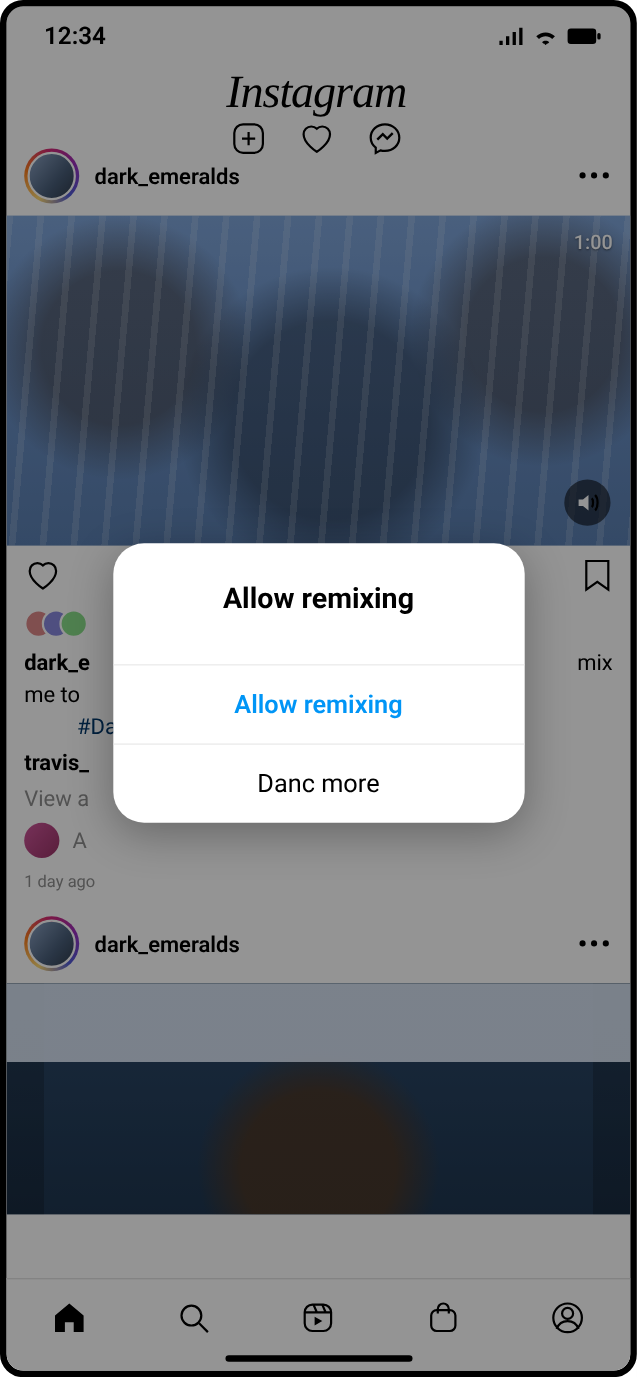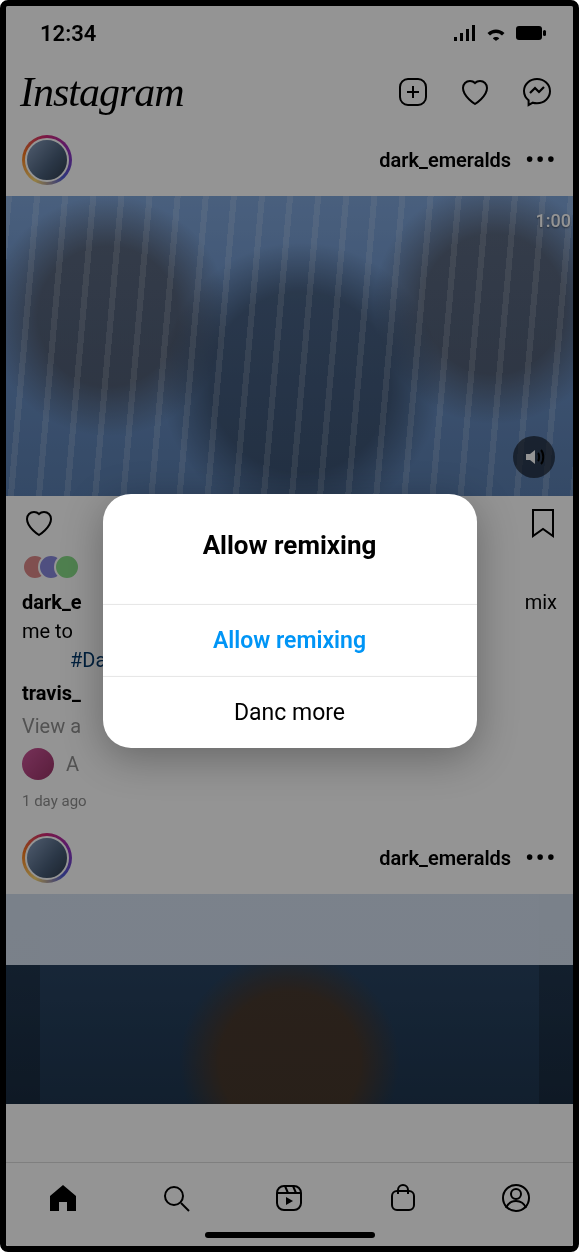--- a/index.html
+++ b/index.html
@@ -1,46 +1,46 @@
 <!DOCTYPE html>
 <html><head>
 <meta charset="utf-8">
 <style>
   * { box-sizing: border-box; margin: 0; padding: 0; }
   html, body { width: 579px; height: 1252px; font-family: -apple-system, BlinkMacSystemFont, "Segoe UI", Roboto, Helvetica, Arial, sans-serif; background: #fff; overflow: hidden; }
-  .device { position: relative; width: 579px; height: 1252px; background: #fff; border-radius: 8px; overflow: hidden; border: 6px solid #000; }
+  .device { position: relative; width: 579px; height: 1252px; background: #fff; border-radius: 21px; overflow: hidden; border: 6px solid #000; }
   .screen { position: absolute; inset: 0; display: flex; flex-direction: column; }
 
   
   .status-bar { height: 54px; display: flex; align-items: center; justify-content: space-between; padding: 0 26px 0 34px; font-size: 22px; font-weight: 600; }
   .status-right { display: flex; align-items: center; gap: 8px; }
   .status-right svg { display: block; }
 
   
-  .ig-header { height: 64px; display: flex; align-items: center; justify-content: space-between; padding: 0 18px 0 14px; }
+  .ig-header { height: 64px; display: flex; align-items: center; justify-content: space-between; padding: 0 18px 0 14px; flex-direction: column; }
   .ig-logo { font-family: "Brush Script MT", cursive; font-size: 42px; font-weight: 500; font-style: italic; letter-spacing: -1px; }
   .header-icons { display: flex; align-items: center; gap: 26px; }
   .header-icons .icon-btn { width: 36px; height: 36px; display:flex; align-items:center; justify-content:center; }
 
   
   .post-header { height: 72px; display: flex; align-items: center; padding: 0 16px; gap: 14px; }
   .story-ring { width: 50px; height: 50px; border-radius: 50%; background: conic-gradient(from 210deg, #feda75, #fa7e1e, #d62976, #962fbf, #4f5bd5, #feda75); display:flex; align-items:center; justify-content:center; }
   .avatar { width: 44px; height: 44px; border-radius: 50%; background: #6a8fb5; border: 2px solid #fff; overflow:hidden; }
   .avatar-lg { background: linear-gradient(130deg,#8aa0c0 0%, #4a5f7a 60%, #2f3c4d 100%); }
-  .username { font-size: 20px; font-weight: 600; flex: 1; text-align: right; }
+  .username { font-size: 20px; font-weight: 600; flex: 1; }
   .more-dots { font-size: 24px; letter-spacing: 2px; font-weight:700; }
 
   
   .media { position: relative; width: 100%; height: 300px; background: linear-gradient(180deg,#7fa5d9 0%, #6d93c8 40%, #5b7fb0 100%); overflow:hidden; }
   .media::before { content:""; position:absolute; inset:0; background:
       repeating-linear-gradient(95deg, rgba(255,255,255,0.15) 0 6px, transparent 6px 28px),
       radial-gradient(circle at 52% 62%, rgba(0,0,0,0.35) 0 90px, transparent 140px),
       radial-gradient(circle at 18% 40%, rgba(60,50,45,0.5) 0 70px, transparent 120px),
       radial-gradient(circle at 86% 36%, rgba(60,50,45,0.5) 0 70px, transparent 120px); }
-  .media-time { position: absolute; top: 14px; right: 2px; color: #fff; font-size: 18px; font-weight: 500; text-shadow: 0 1px 2px rgba(0,0,0,0.5); }
+  .media-time { position: absolute; top: 14px; right: 16px; color: #fff; font-size: 18px; font-weight: 500; text-shadow: 0 1px 2px rgba(0,0,0,0.5); }
   .mute-btn { position: absolute; bottom: 18px; right: 18px; width: 42px; height: 42px; border-radius: 50%; background: rgba(0,0,0,0.55); display:flex; align-items:center; justify-content:center; }
 
   
   .actions { height: 58px; display: flex; align-items: center; padding: 0 16px; gap: 22px; }
   .actions .spacer { flex: 1; }
 
   
   .likes-strip { padding: 0 16px 6px; display:flex; align-items:center; }
   .mini-av { width:26px; height:26px; border-radius:50%; border:2px solid #fff; display:inline-block; }
   .mini-av:nth-child(1){ background:#d88; margin-left:0;}

